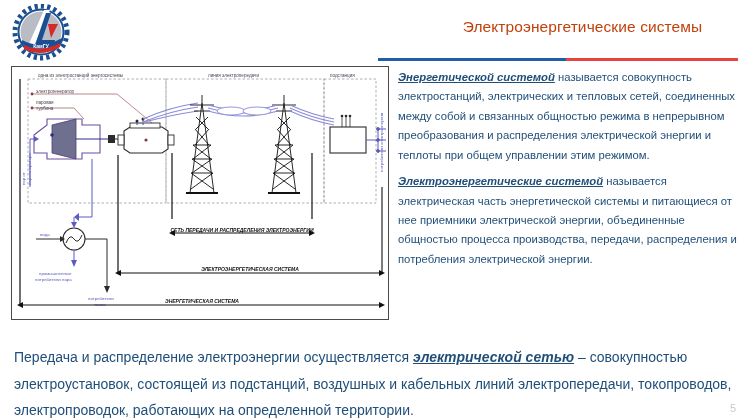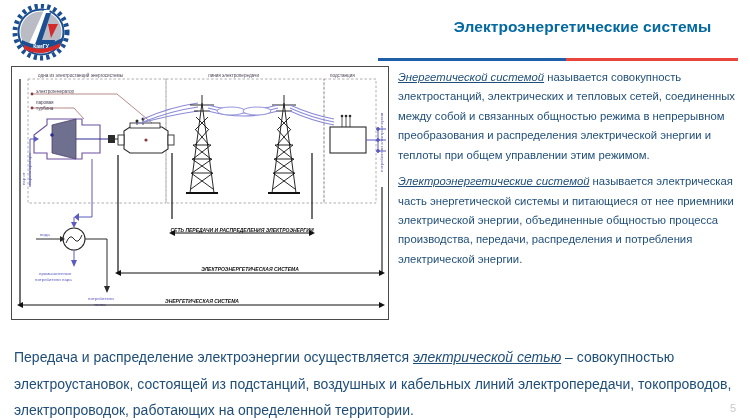--- a/index.html
+++ b/index.html
@@ -21,22 +21,22 @@
     position: absolute;
     left: 10px; top: 4px;
     width: 62px; height: 58px;
   }
   #slide-title {
     position: absolute;
     left: 430px; top: 18px;
     width: 305px;
     text-align: center;
     font-size: 15.5px;
-    font-weight: bold;
-    color: #0369a1;
+    font-weight: normal;
+    color: #c2410c;
     letter-spacing: 0.1px;
   }
   #title-rule {
     position: absolute;
     left: 378px; top: 58px;
     width: 360px; height: 3px;
   }
   #title-rule .seg-blue {
     position: absolute; left: 0; top: 0;
     width: 188px; height: 3px;
@@ -66,21 +66,21 @@
     width: 344px; height: 258px;
   }
   .para {
     font-size: 11.3px;
     line-height: 1.72;
     color: #1f4e79;
     margin: 0 0 7px 0;
     text-align: left;
   }
   .term {
-    font-weight: normal;
+    font-weight: bold;
     font-style: italic;
     text-decoration: underline;
     color: #1f4e79;
   }
 
   
   #bottom-para {
     position: absolute;
     left: 14px; top: 344px;
     width: 722px;

